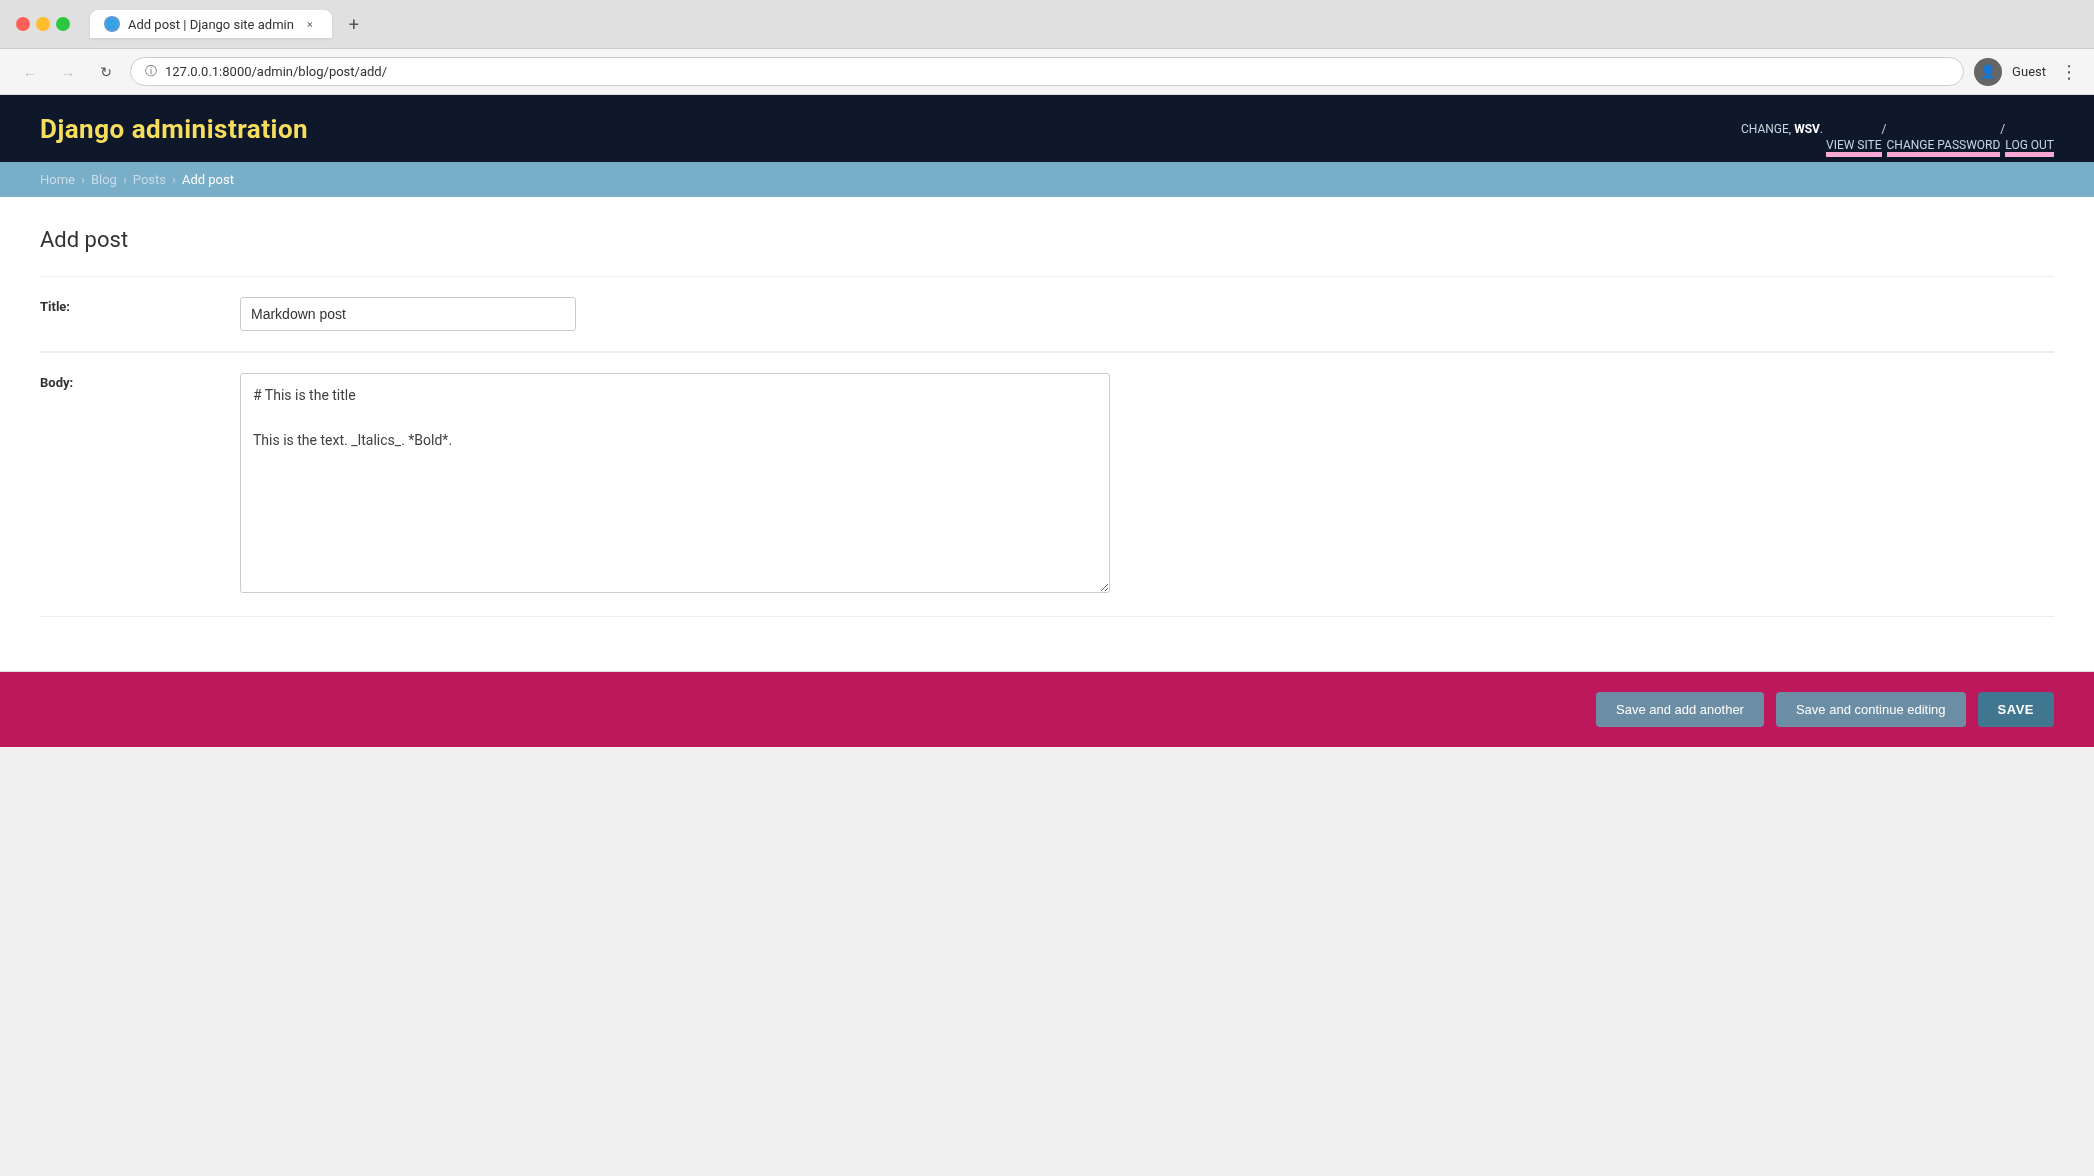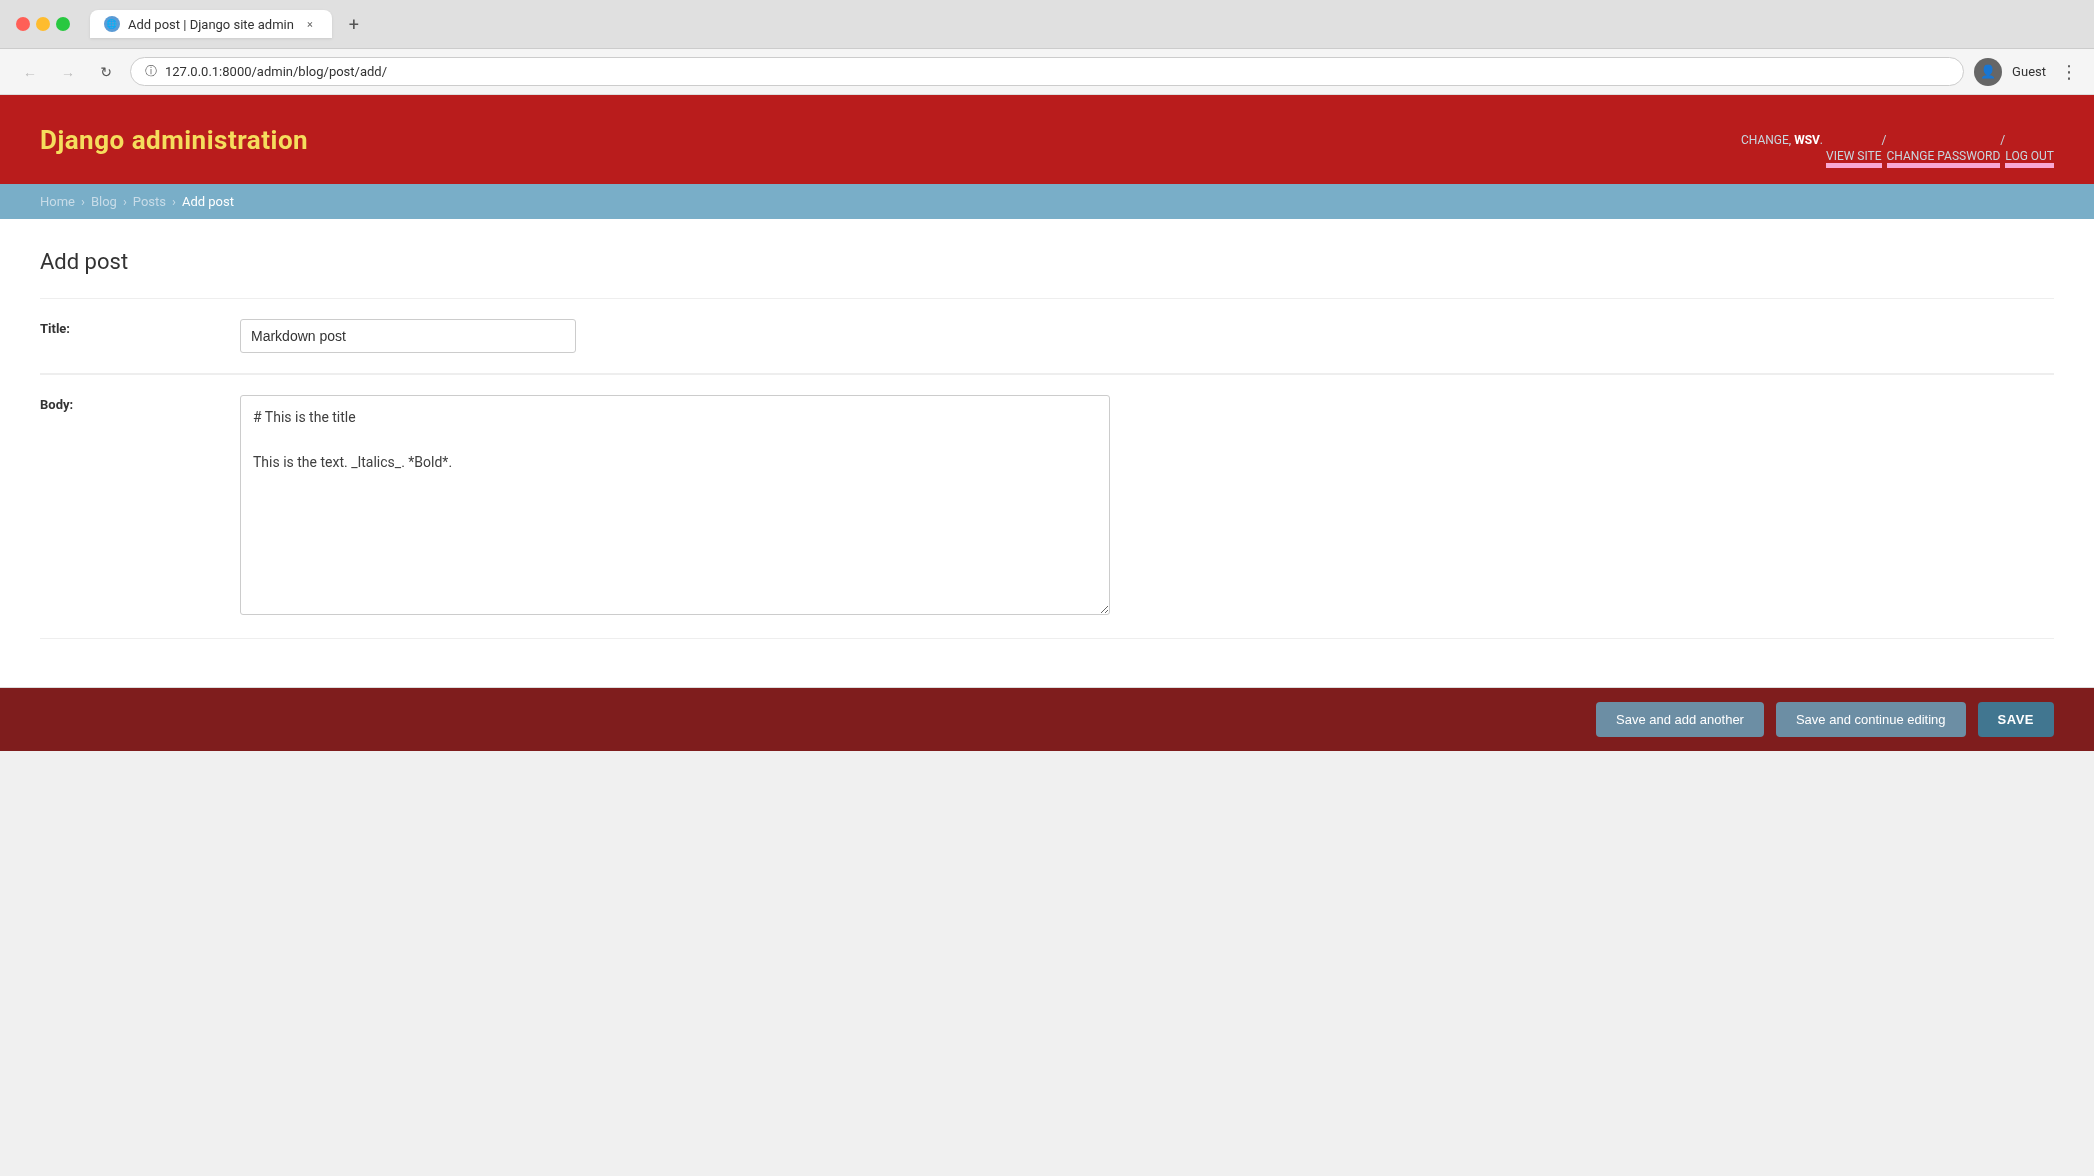--- a/index.html
+++ b/index.html
@@ -23,21 +23,21 @@
     .nav-btn { width: 28px; height: 28px; border-radius: 50%; display: flex; align-items: center; justify-content: center; color: #555; font-size: 14px; cursor: pointer; border: none; background: none; }
     .nav-btn.disabled { color: #bbb; cursor: default; }
     .address-bar { flex: 1; display: flex; align-items: center; background: white; border: 1px solid #ccc; border-radius: 20px; padding: 5px 14px; gap: 8px; }
     .address-bar-icon { color: #666; font-size: 12px; }
     .address-text { font-size: 13px; color: #333; flex: 1; }
     .user-icon { width: 28px; height: 28px; border-radius: 50%; background: #666; display: flex; align-items: center; justify-content: center; color: white; font-size: 13px; }
     .user-label { font-size: 13px; color: #333; }
     .menu-btn { color: #555; font-size: 18px; cursor: pointer; margin-left: 4px; }
 
     
-    .admin-header { background: #b91c1c; padding: 16px 40px; display: flex; align-items: center; justify-content: space-between; gap: 24px; }
+    .admin-header { background: #0f172a; padding: 5px 40px; display: flex; align-items: center; justify-content: space-between; gap: 24px; }
     .admin-title { color: #f5dd5d; font-size: 26px; font-weight: bold; letter-spacing: 0.5px; }
     .admin-user-nav { color: #c8d6de; font-size: 12px; display: flex; align-items: center; gap: 0; }
     .admin-user-nav a { color: #c8d6de; text-decoration: none; border-bottom: 5px solid #f9a8d4; margin-top: 38px; }
     .admin-user-nav strong { color: white; }
 
     .breadcrumb-bar { background: #79aec8; padding: 10px 40px; }
     .breadcrumb { color: #c8dce8; font-size: 13px; display: flex; align-items: center; gap: 6px; }
     .breadcrumb a { color: #c8dce8; text-decoration: none; }
     .breadcrumb-sep { color: #c8dce8; }
     .breadcrumb-current { color: white; }
@@ -70,21 +70,21 @@
       border-radius: 3px;
       font-size: 14px;
       color: #404040;
       line-height: 1.6;
       resize: both;
       outline: none;
       font-family: inherit;
     }
 
     
-    .submit-row { background: #7f1d1d; padding: 14px 40px; display: flex; align-items: center; justify-content: flex-end; gap: 12px; border-top: 1px solid #ddd; margin-top: 18px; }
+    .submit-row { background: #be185d; padding: 20px 40px; display: flex; align-items: center; justify-content: flex-end; gap: 12px; border-top: 1px solid #ddd; margin-top: 24px; }
     .btn { padding: 10px 20px; border: none; border-radius: 4px; font-size: 13px; cursor: pointer; font-weight: 500; }
     .btn-secondary { background: #6c8ea4; color: white; }
     .btn-primary { background: #417690; color: white; font-weight: bold; letter-spacing: 0.5px; }
   </style>
 </head>
 <body>
 
 <div class="browser-frame">
 
   <div class="browser-titlebar">

